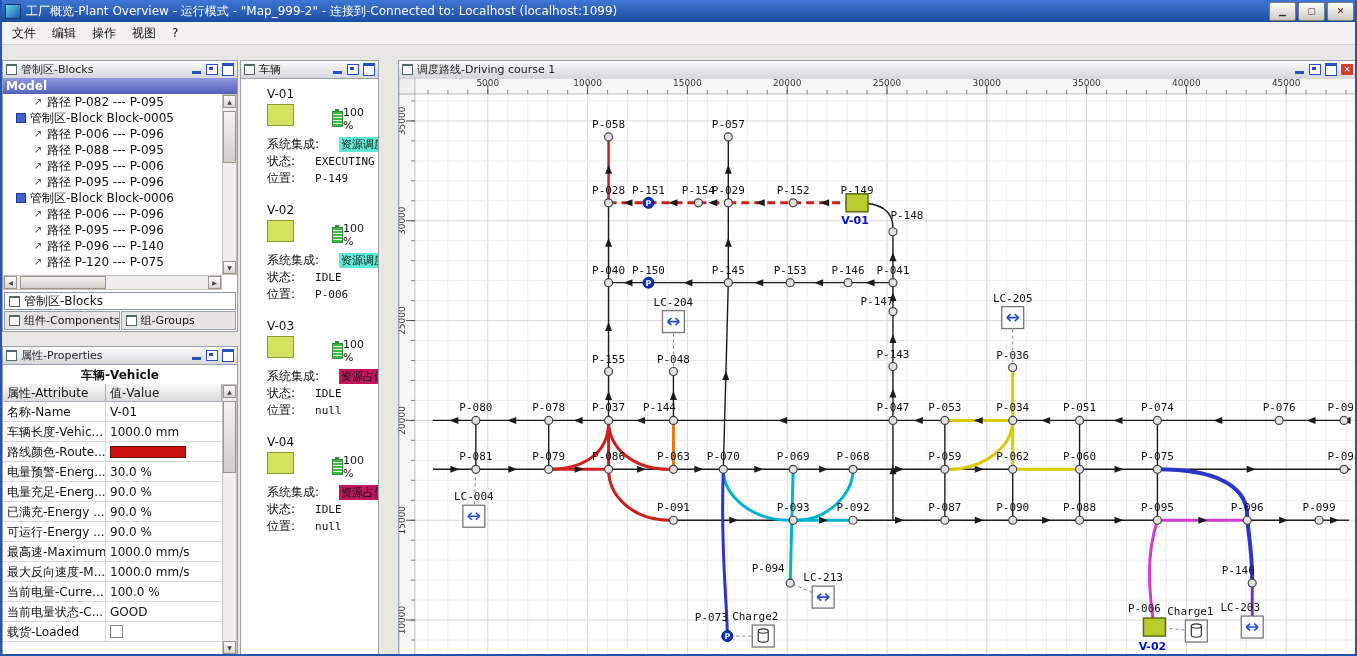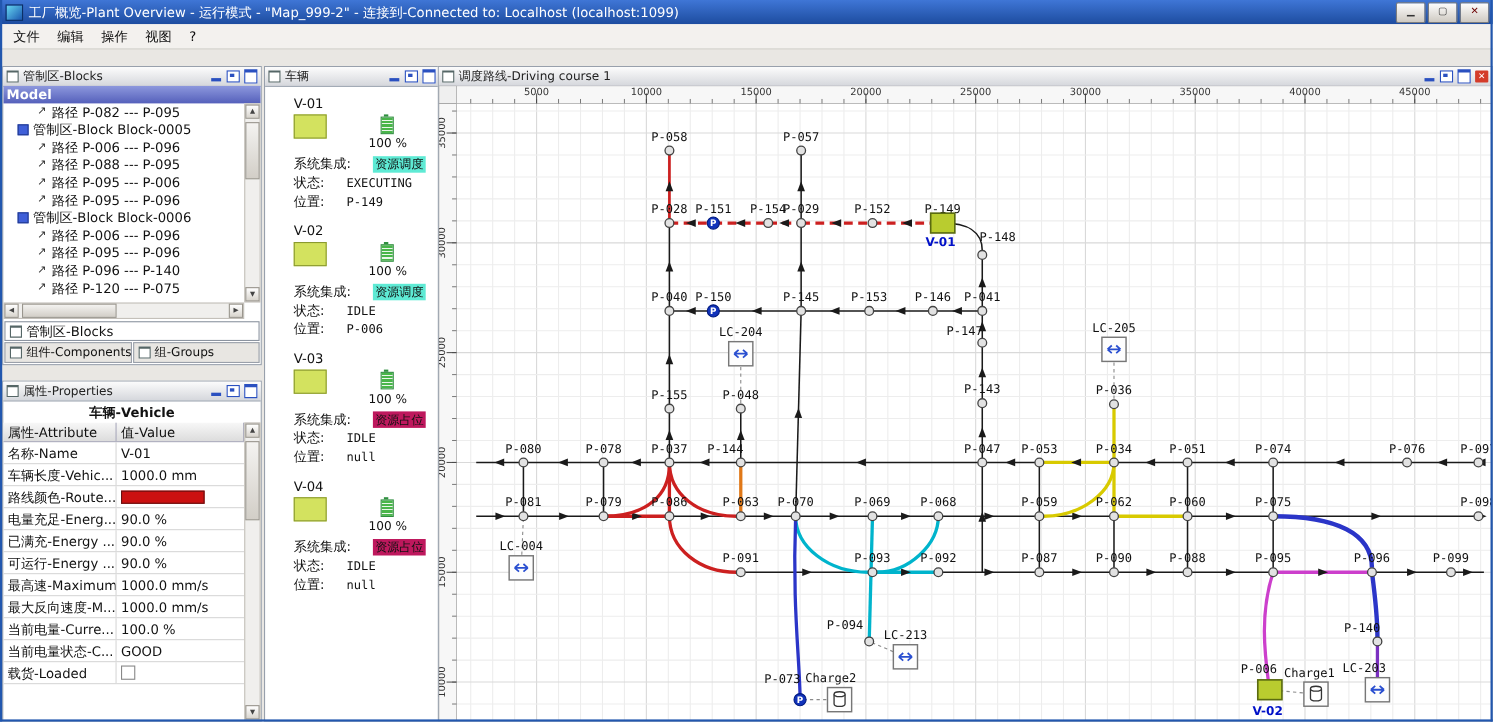--- a/index.html
+++ b/index.html
@@ -67,27 +67,27 @@
   .pheadrow{display:flex;height:18px;background:linear-gradient(#f8f8f8,#dcdcdc);border-bottom:1px solid #aab;box-sizing:border-box}
   .pheadrow>div{box-sizing:border-box;border-right:1px solid #aab;padding:1px 4px}
   .pattr-h{width:103px}.pval-h{flex:1}
   .prow{display:flex;height:20px;border-bottom:1px solid #d8d8d8;box-sizing:border-box}
   .pattr{width:103px;border-right:1px solid #d8d8d8;padding:2px 4px;box-sizing:border-box;white-space:nowrap;overflow:hidden}
   .pval{flex:1;padding:2px 4px;display:flex;align-items:center;white-space:nowrap;overflow:hidden}
   .swatch{width:74px;height:10px;border:1px solid #661111}
   .cbox{width:11px;height:11px;border:1px solid #888;background:#fff}
 
   
-  #vehicles-panel{left:240px;top:60px;width:160px;height:596px}
+  #vehicles-panel{left:240px;top:60px;width:139px;height:596px}
   #vehicle-cards{position:absolute;top:17px;left:0;right:0;bottom:0;overflow:hidden}
   .vcard{height:116px;padding:9px 4px 0 26px;box-sizing:border-box}
   .vname{height:15px}
   .vrow{display:flex;align-items:flex-start;margin:2px 0 4px}
   .vicon{width:30px;height:22px;background:#d3e25f;border:1px solid #8a9a30;box-sizing:border-box}
-  .vbatt{margin-left:38px;display:flex;flex-direction:column;align-items:center}
+  .vbatt{margin-left:38px;display:flex;flex-direction:row;align-items:center}
   .batt{width:10px;height:14px;border:1px solid #2f8f3f;margin-top:2px;position:relative;
         background:repeating-linear-gradient(180deg,#49b649 0 2px,#eaf6ea 2px 3px)}
   .batt::before{content:"";position:absolute;top:-3px;left:2px;width:4px;height:2px;background:#2f8f3f}
   .vpct{font-size:11px;margin-top:2px}
   .vline{height:17px;display:flex;gap:20px;align-items:center;white-space:nowrap}
   .vval{font-family:"DejaVu Sans Mono",monospace;font-size:11px}
   .chip-green{background:#5eead4;padding:0 2px}
   .chip-yellow{background:#be185d;padding:0 2px}
 
   
@@ -227,20 +227,24 @@
         </div>
         <div class="prow">
           <div class="pattr">车辆长度-Vehic...</div>
           <div class="pval">1000.0 mm</div>
         </div>
         <div class="prow">
           <div class="pattr">路线颜色-Route...</div>
           <div class="pval">
             <div class="swatch" style="background: rgb(204, 17, 17);"></div>
           </div>
+        </div>
+        <div class="prow">
+          <div class="pattr">电量预警-Energ...</div>
+          <div class="pval">30.0 %</div>
         </div>
         <div class="prow">
           <div class="pattr">电量充足-Energ...</div>
           <div class="pval">90.0 %</div>
         </div>
         <div class="prow">
           <div class="pattr">已满充-Energy ...</div>
           <div class="pval">90.0 %</div>
         </div>
         <div class="prow">

